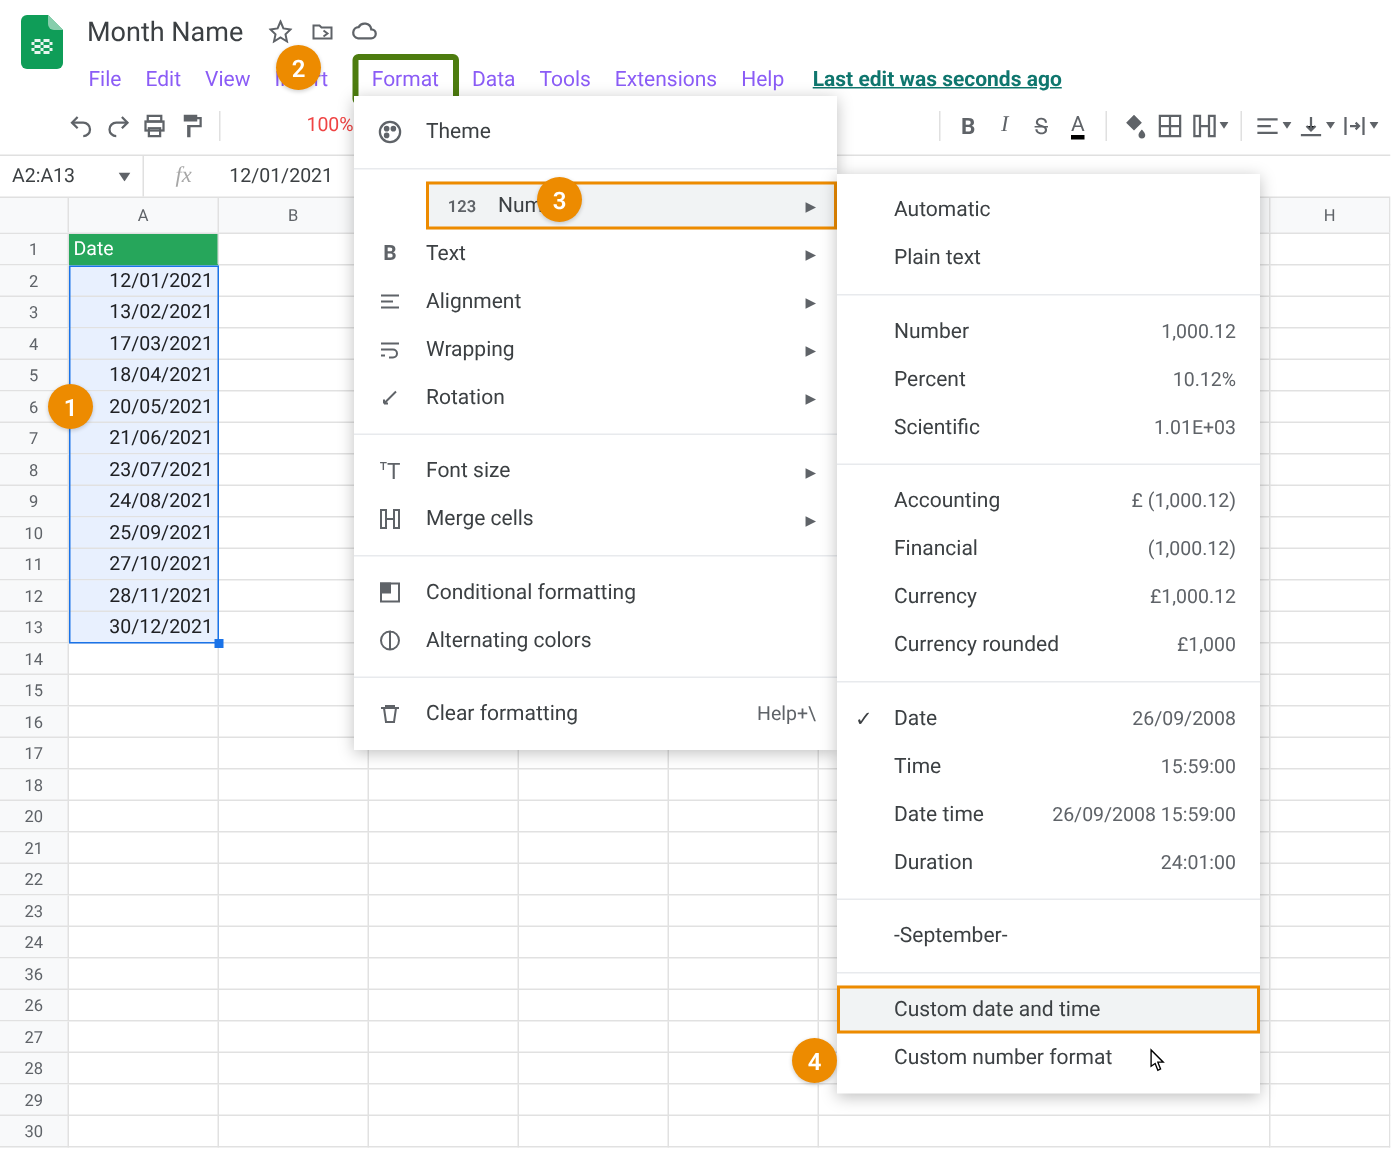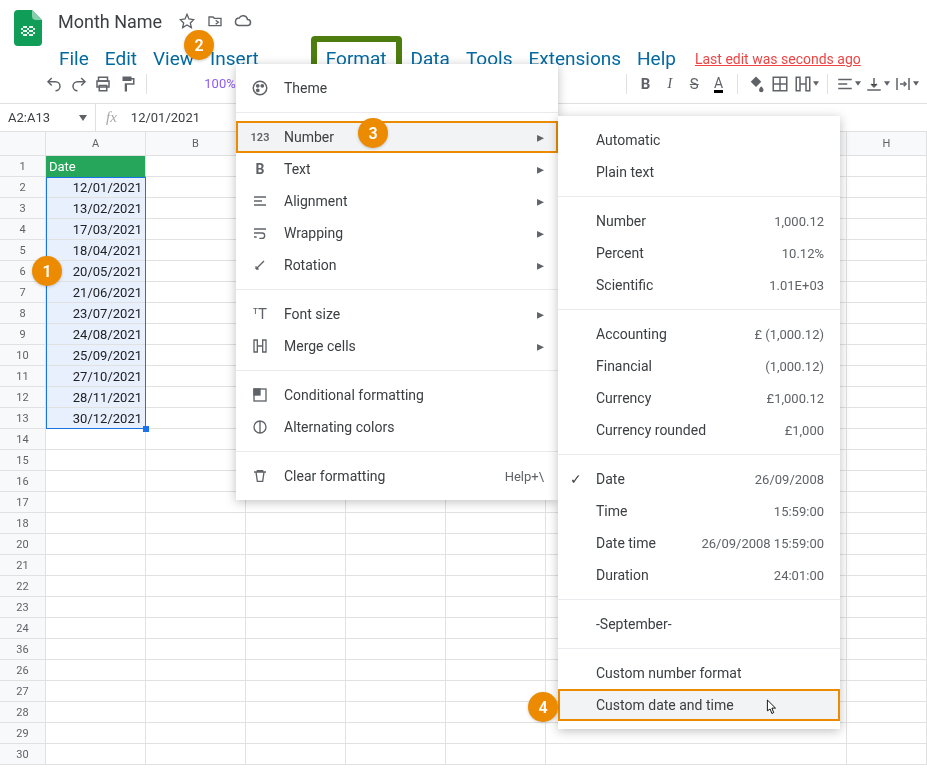--- a/index.html
+++ b/index.html
@@ -7,33 +7,33 @@
 
 
 .header { display: flex; align-items: flex-start; padding: 8px 8px 0 8px; height: 64px; }
 .logo { width: 40px; height: 40px; display:flex; align-items:center; justify-content:center; }
 .logo svg { width: 28px; height: 36px; }
 .title-area { margin-left: 4px; text-align: center; }
 .title-row { display:flex; align-items:center; gap: 10px; height: 26px;}
 .doc-title { font-size: 18px; color: #3c4043; padding: 2px 6px; }
 .title-icon { color: #5f6368; width: 18px; height: 18px; display:flex; align-items:center; justify-content:center;}
 .menubar { display:flex; gap: 2px; margin-top: 2px; align-items:center;}
-.menu-item { padding: 4px 7px; color: #0369a1; font-size: 19px; border-radius: 3px; cursor: default;}
-.menu-item.highlighted { border: 6px solid #4d7c0f; border-radius: 4px; padding: 5px 9px; margin-left: 36px; }
-.last-edit { color: #ef4444; text-decoration: underline; font-size: 14px; margin-left: 10px; }
+.menu-item { padding: 4px 7px; color: #8b5cf6; font-size: 14px; border-radius: 3px; cursor: default;}
+.menu-item.highlighted { border: 4px solid #4d7c0f; border-radius: 4px; padding: 5px 9px; }
+.last-edit { color: #0f766e; text-decoration: underline; font-size: 14px; margin-left: 10px; font-weight: bold; }
 
 
 .toolbar { display:flex; align-items:center; padding: 6px 8px 6px 44px; height: 40px; border-bottom: 1px solid #e0e0e0; gap: 4px; }
 .tb-btn { width: 28px; height: 28px; display:flex; align-items:center; justify-content:center; color:#5f6368; border-radius:3px;}
 .tb-sep { width: 1px; height: 20px; background: #e0e0e0; margin: 0 4px;}
-.zoom { font-size: 13px; color:#8b5cf6; padding: 0 4px; display:flex; align-items:center; gap:14px;margin-left:46px;}
+.zoom { font-size: 13px; color:#ef4444; padding: 0 4px; display:flex; align-items:center; gap:14px;margin-left:46px;}
 .tb-gap { flex: 0 0 340px; }
 
 
-.namerow { display:flex; align-items:center; height: 28px; border-bottom: 1px solid #e0e0e0;}
+.namerow { display:flex; align-items:center; height: 28px; border-bottom: 1px solid #e0e0e0; gap: 11px;}
 .namebox { width: 96px; border-right: 1px solid #e0e0e0; padding: 0 8px; font-size: 13px; color:#3c4043; display:flex; align-items:center; justify-content:space-between; height:100%;}
 .fx { padding: 0 10px; color:#a7a7a7; font-style: italic; font-family: serif; font-size:15px;}
 .formula { padding: 0 4px; font-size: 13px; color:#3c4043; }
 
 
 .grid { position: relative; }
 .colheads { display:flex; background:#f8f9fa; border-bottom:1px solid #e1e1e1; height:24px;}
 .corner { width: 46px; border-right:1px solid #e1e1e1; background:#f8f9fa;}
 .colhead { width: 100px; border-right:1px solid #e1e1e1; display:flex; align-items:center; justify-content:center; color:#5f6368; font-size:11px;}
 .colhead.wide { flex: 1; }
@@ -48,21 +48,21 @@
 .selborder { position:absolute; border: 1px solid #1a73e8; pointer-events:none; }
 .selhandle { position:absolute; width:6px; height:6px; background:#1a73e8; }
 
 
 .menu1 { position:absolute; left: 236px; top: 64px; width: 322px; background:#fff; box-shadow: 0 2px 10px rgba(0,0,0,0.25); padding: 8px 0; z-index: 10;}
 .m1-item { display:flex; align-items:center; height: 32px; padding: 0 14px; gap: 14px; font-size:14px; color:#3c4043; position:relative;}
 .m1-item .ico { width: 20px; display:flex; justify-content:center; color:#5f6368;}
 .m1-item .arrow { position:absolute; right: 14px; color:#5f6368;}
 .m1-item .shortcut { position:absolute; right: 14px; color:#5f6368; font-size:13px;}
 .m1-item.hov { background:#f1f3f4;}
-.m1-item.hl { outline: 2px solid #ed8b00; outline-offset: -2px;}
+.m1-item.hl { outline: 2px solid #ed8b00; outline-offset: -2px; margin-left: 48px;}
 .m1-sep { height:1px; background:#e8eaed; margin: 8px 0;}
 
 
 .menu2 { position:absolute; left: 558px; top: 116px; width: 282px; background:#fff; box-shadow: 0 2px 10px rgba(0,0,0,0.25); padding: 8px 0; z-index: 11;}
 .m2-item { display:flex; align-items:center; height: 32px; padding: 0 16px 0 38px; font-size:14px; color:#3c4043; position:relative; justify-content:space-between;}
 .m2-item .sample { color:#5f6368; font-size:13px;}
 .m2-item .check { position:absolute; left:12px; color:#3c4043;}
 .m2-item.hov { background:#f1f3f4;}
 .m2-item.hl { outline: 2px solid #ed8b00; outline-offset: -2px;}
 .m2-sep { height:1px; background:#e8eaed; margin: 8px 0;}
@@ -690,25 +690,25 @@
     </div>
   <div class="m2-item">
       <span>Duration</span>
       <span class="sample">24:01:00</span>
     </div>
   <div class="m2-sep"></div>
   <div class="m2-item">
       <span>-September-</span>
     </div>
   <div class="m2-sep"></div>
-  <div class="m2-item">
-      <span>Custom number format</span>
-    </div>
   <div class="m2-item hov hl">
       <span>Custom date and time</span>
+    </div>
+  <div class="m2-item">
+      <span>Custom number format</span>
     </div>
 </div>
 
 <div class="badge" style="left:32px; top:256px">1</div>
 <div class="badge" style="left:184px; top:30px">2</div>
 <div class="badge" style="left:358px; top:118px">3</div>
 <div class="badge" style="left:528px; top:692px">4</div>
 
 <div class="cursor" style="left:762px; top:698px">
   <svg viewBox="0 0 20 24">

